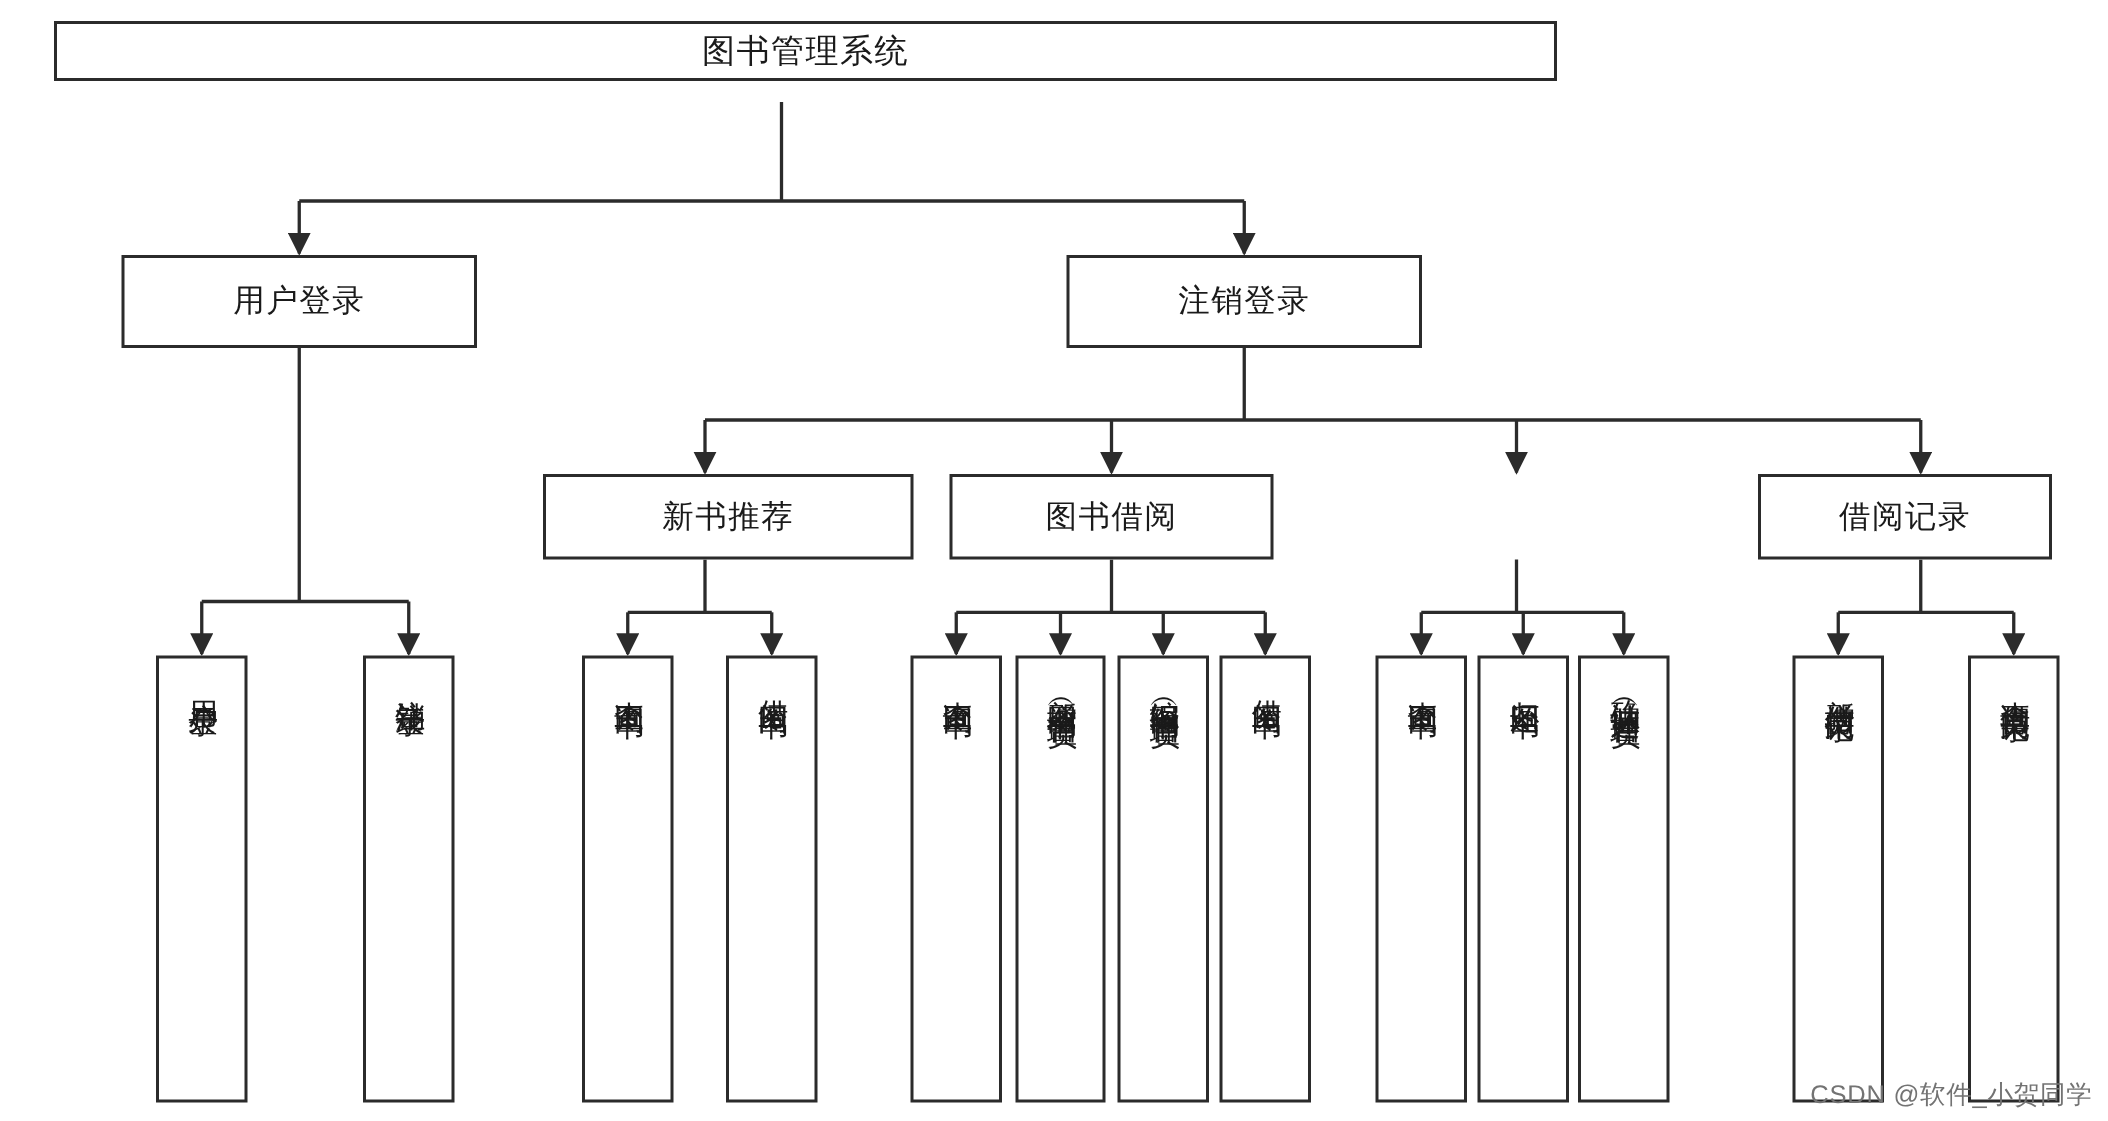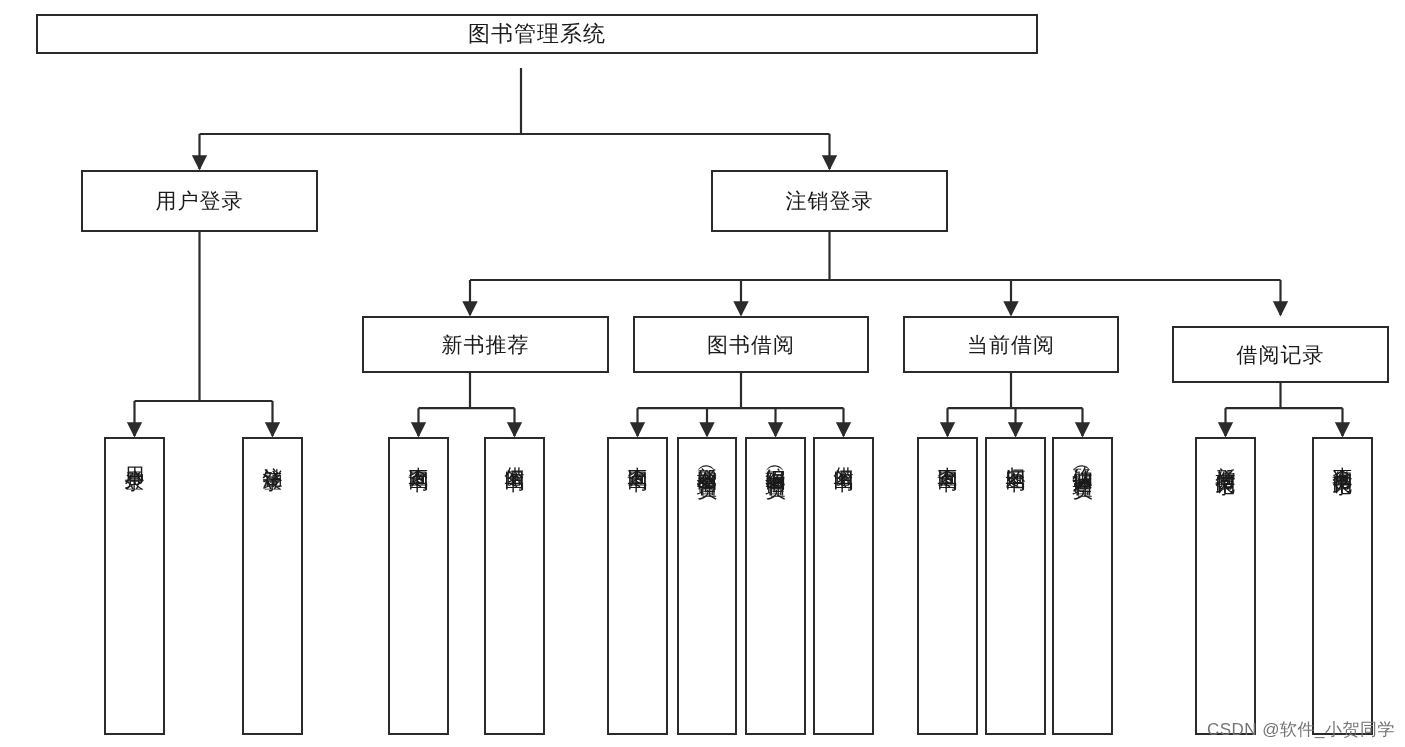--- a/index.html
+++ b/index.html
@@ -126,27 +126,24 @@
   <div class="node horiz" style="left: 81px; top: 170px; width: 237px; height: 62px;">
     <span>用户登录</span>
   </div>
   <div class="node horiz" style="left: 711px; top: 170px; width: 237px; height: 62px;">
     <span>注销登录</span>
   </div>
 
   <div class="node horiz" style="left: 362px; top: 316px; width: 247px; height: 57px;">
     <span>新书推荐</span>
   </div>
-  <div class="node horiz" style="left: 633px; top: 316px; width: 236px; height: 57px;">
+  <div class="node horiz" style="left: 633px; top: 316px; width: 216px; height: 57px;">
     <span>图书借阅</span>
   </div>
-  <div class="node horiz" style="left: 903px; top: 316px; width: 216px; height: 57px;">
-    <span>当前借阅</span>
-  </div>
-  <div class="node horiz" style="left: 1172px; top: 326px; width: 217px; height: 57px;">
+  <div class="node horiz" style="left: 1172px; top: 316px; width: 196px; height: 57px;">
     <span>借阅记录</span>
   </div>
 
   <div class="node leaf" style="left: 104px; top: 437px; width: 61px; height: 298px;">
     <span class="vtext">用户登录</span>
   </div>
   <div class="node leaf" style="left: 242px; top: 437px; width: 61px; height: 298px;">
     <span class="vtext">注销登录</span>
   </div>
   <div class="node leaf" style="left: 388px; top: 437px; width: 61px; height: 298px;">

